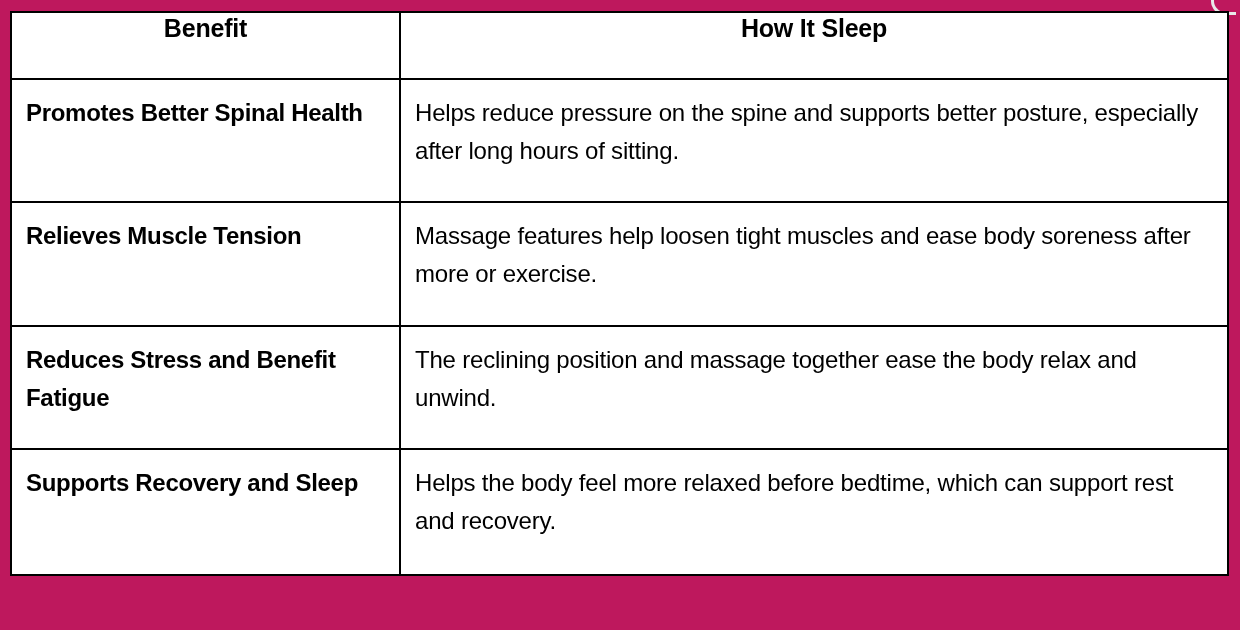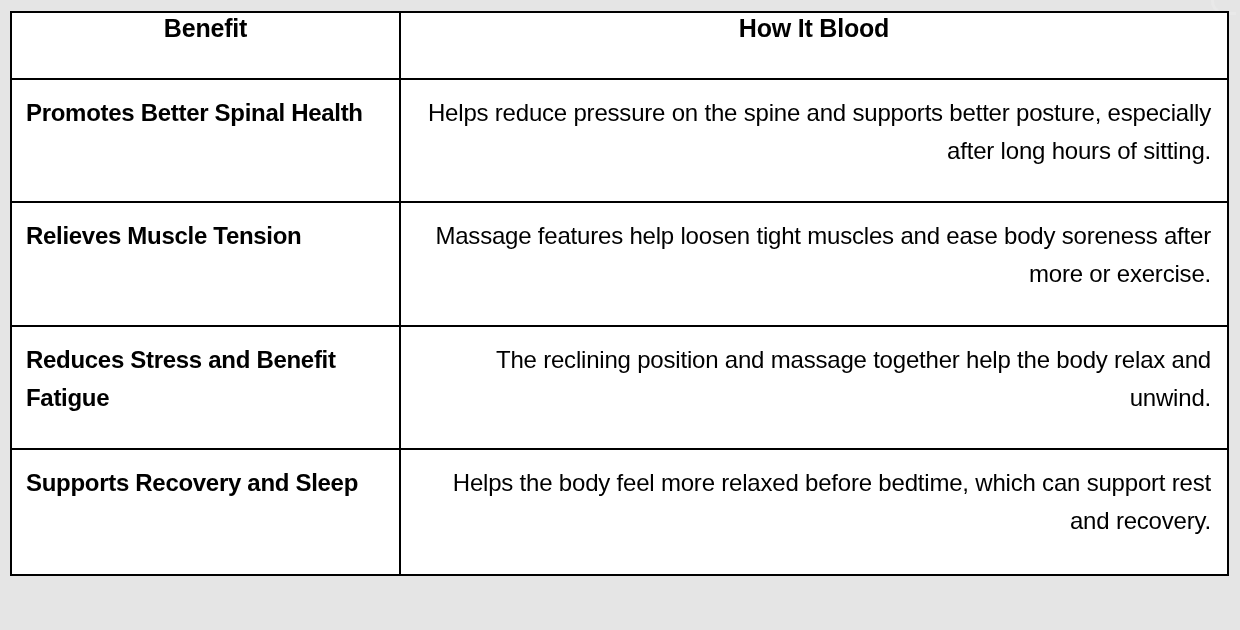--- a/index.html
+++ b/index.html
@@ -14,21 +14,21 @@
     overflow: hidden;
     font-family: "Liberation Sans", "DejaVu Sans", sans-serif;
     color: #000000;
     -webkit-font-smoothing: antialiased;
   }
 
   .page {
     position: relative;
     width: 1240px;
     height: 630px;
-    background: #e5e5e5;
+    background: #be185d;
   }
 
   
   .corner-artifact {
     position: absolute;
     top: -6px;
     right: 4px;
     width: 22px;
     height: 18px;
     border-left: 3px solid #e9e9e9;
@@ -84,21 +84,21 @@
     line-height: 38px;
     letter-spacing: -0.3px;
     text-align: left;
   }
 
   tbody td.help-cell {
     font-weight: normal;
     font-size: 24px;
     line-height: 38px;
     letter-spacing: -0.2px;
-    text-align: right;
+    text-align: left;
   }
 
   tbody tr.row-0 td { height: 93px; border-radius: 24px; }
   tbody tr.row-1 td { height: 91px; }
   tbody tr.row-2 td { height: 94px; }
   tbody tr.row-3 td { height: 93px; }
   tbody tr.row-4 td { height: 96px; }
 </style>
 </head>
 <body>
@@ -109,35 +109,35 @@
 
   <div class="table-wrap">
     <table class="benefits-table">
       <colgroup>
         <col class="col-benefit">
         <col class="col-help">
       </colgroup>
       <thead>
         <tr>
           <th class="th-benefit">Benefit</th>
-          <th class="th-help">How It Blood</th>
+          <th class="th-help">How It Sleep</th>
         </tr>
       </thead>
       <tbody>
         <tr class="row-0">
           <td class="benefit-cell">Promotes Better Spinal Health</td>
           <td class="help-cell">Helps reduce pressure on the spine and supports better posture, especially after long hours of sitting.</td>
         </tr>
         <tr class="row-2">
           <td class="benefit-cell">Relieves Muscle Tension</td>
           <td class="help-cell">Massage features help loosen tight muscles and ease body soreness after more or exercise.</td>
         </tr>
         <tr class="row-3">
           <td class="benefit-cell">Reduces Stress and Benefit Fatigue</td>
-          <td class="help-cell">The reclining position and massage together help the body relax and unwind.</td>
+          <td class="help-cell">The reclining position and massage together ease the body relax and unwind.</td>
         </tr>
         <tr class="row-4">
           <td class="benefit-cell">Supports Recovery and Sleep</td>
           <td class="help-cell">Helps the body feel more relaxed before bedtime, which can support rest and recovery.</td>
         </tr>
       </tbody>
     </table>
   </div>
 
 </div>

